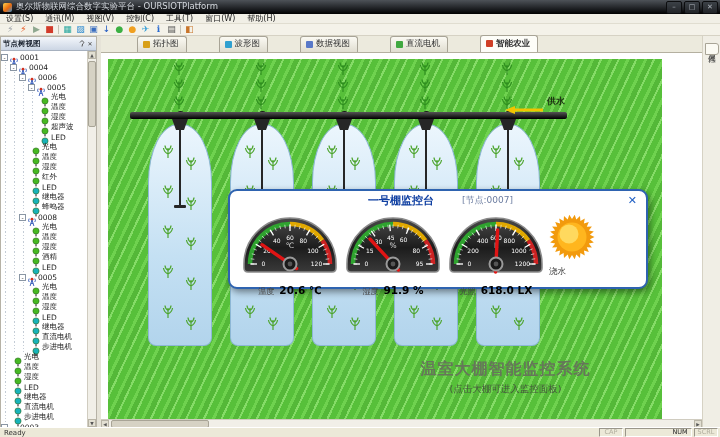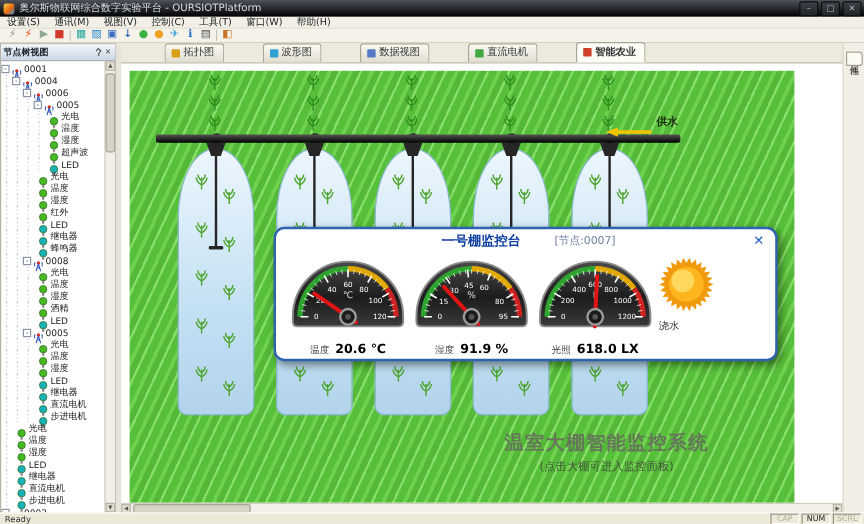--- a/index.html
+++ b/index.html
@@ -71,21 +71,21 @@
   .drop{position:absolute;top:77px;width:2px;background:#262626;}
   .sprinkler{position:absolute;width:12px;height:3px;background:#262626;border-radius:1px;}
   .plant{position:absolute;}
   .supply-arrow{position:absolute;top:46px;left:404px;width:38px;height:8px;}
   .supply-label{position:absolute;top:42px;left:446px;font-size:9px;font-weight:bold;color:#1c2e12;}
   .scene-title{position:absolute;left:252px;top:306px;width:305px;text-align:center;
     font-size:16px;font-weight:bold;color:#66765a;letter-spacing:1px;}
   .scene-sub{position:absolute;left:252px;top:330px;width:305px;text-align:center;
     font-size:9.5px;color:#46553e;}
   
-  .dialog{position:absolute;left:127px;top:136px;width:420px;height:112px;background:#fff;
+  .dialog{position:absolute;left:127px;top:136px;width:420px;height:100px;background:#fff;
     border:2px solid #2e63b0;border-radius:9px;box-shadow:2px 3px 7px rgba(0,0,0,.45),inset 0 0 0 1px #fff;
     box-sizing:border-box;z-index:10;}
   .dlg-head{height:19px;display:flex;align-items:center;}
   .dlg-title{margin-left:138px;font-size:11px;font-weight:bold;color:#1040a2;}
   .dlg-node{margin-left:28px;font-size:9px;color:#6b7ca0;}
   .dlg-close{margin-left:auto;margin-right:9px;font-size:11px;font-weight:bold;color:#1f5fc4;line-height:11px;}
   .dlg-body{display:flex;padding:0 6px 0 10px;align-items:flex-start;}
   .gauge-block{width:100px;margin-right:3px;}
   .gauge-caption{text-align:center;margin-top:1px;}
   .gauge-caption .gl{font-size:8px;color:#444;margin-right:5px;}
@@ -98,21 +98,21 @@
   .hs-thumb{width:96px;height:6px;background:#d6d2c4;border:1px solid #a8a496;margin-left:2px;border-radius:2px;}
   .hs-fill{flex:1;}
   .right-gutter{width:17px;background:#f0eee5;border-left:1px solid #d6d2c4;display:flex;flex-direction:column;align-items:center;}
   .vtab{margin-top:7px;writing-mode:vertical-rl;font-size:7.5px;color:#333;background:#fbfaf3;
     border:1px solid #a8a496;border-radius:0 3px 3px 0;padding:5px 1px;}
   .statusbar{position:absolute;left:0;bottom:0;width:720px;height:9px;background:#ece9d8;
     border-top:1px solid #fff;display:flex;align-items:center;font-size:7px;color:#333;}
   .status-ready{padding-left:4px;flex:1;}
   .kbd-cell{width:22px;height:7px;line-height:7px;text-align:center;font-size:6.5px;margin-right:2px;
     border:1px solid;border-color:#9a968a #fff #fff #9a968a;color:#b2af9f;}
-  .kbd-cell.on{color:#222;}
+  .kbd-cell.on{color:#222;padding-left:43px;}
 </style>
 </head>
 <body>
 
 <div id="app">
 
   <div class="titlebar">
     <span class="app-icon"></span>
     <span class="title-text">奥尔斯物联网综合数字实验平台 - OURSIOTPlatform</span>
     <span class="win-btn">–</span>

